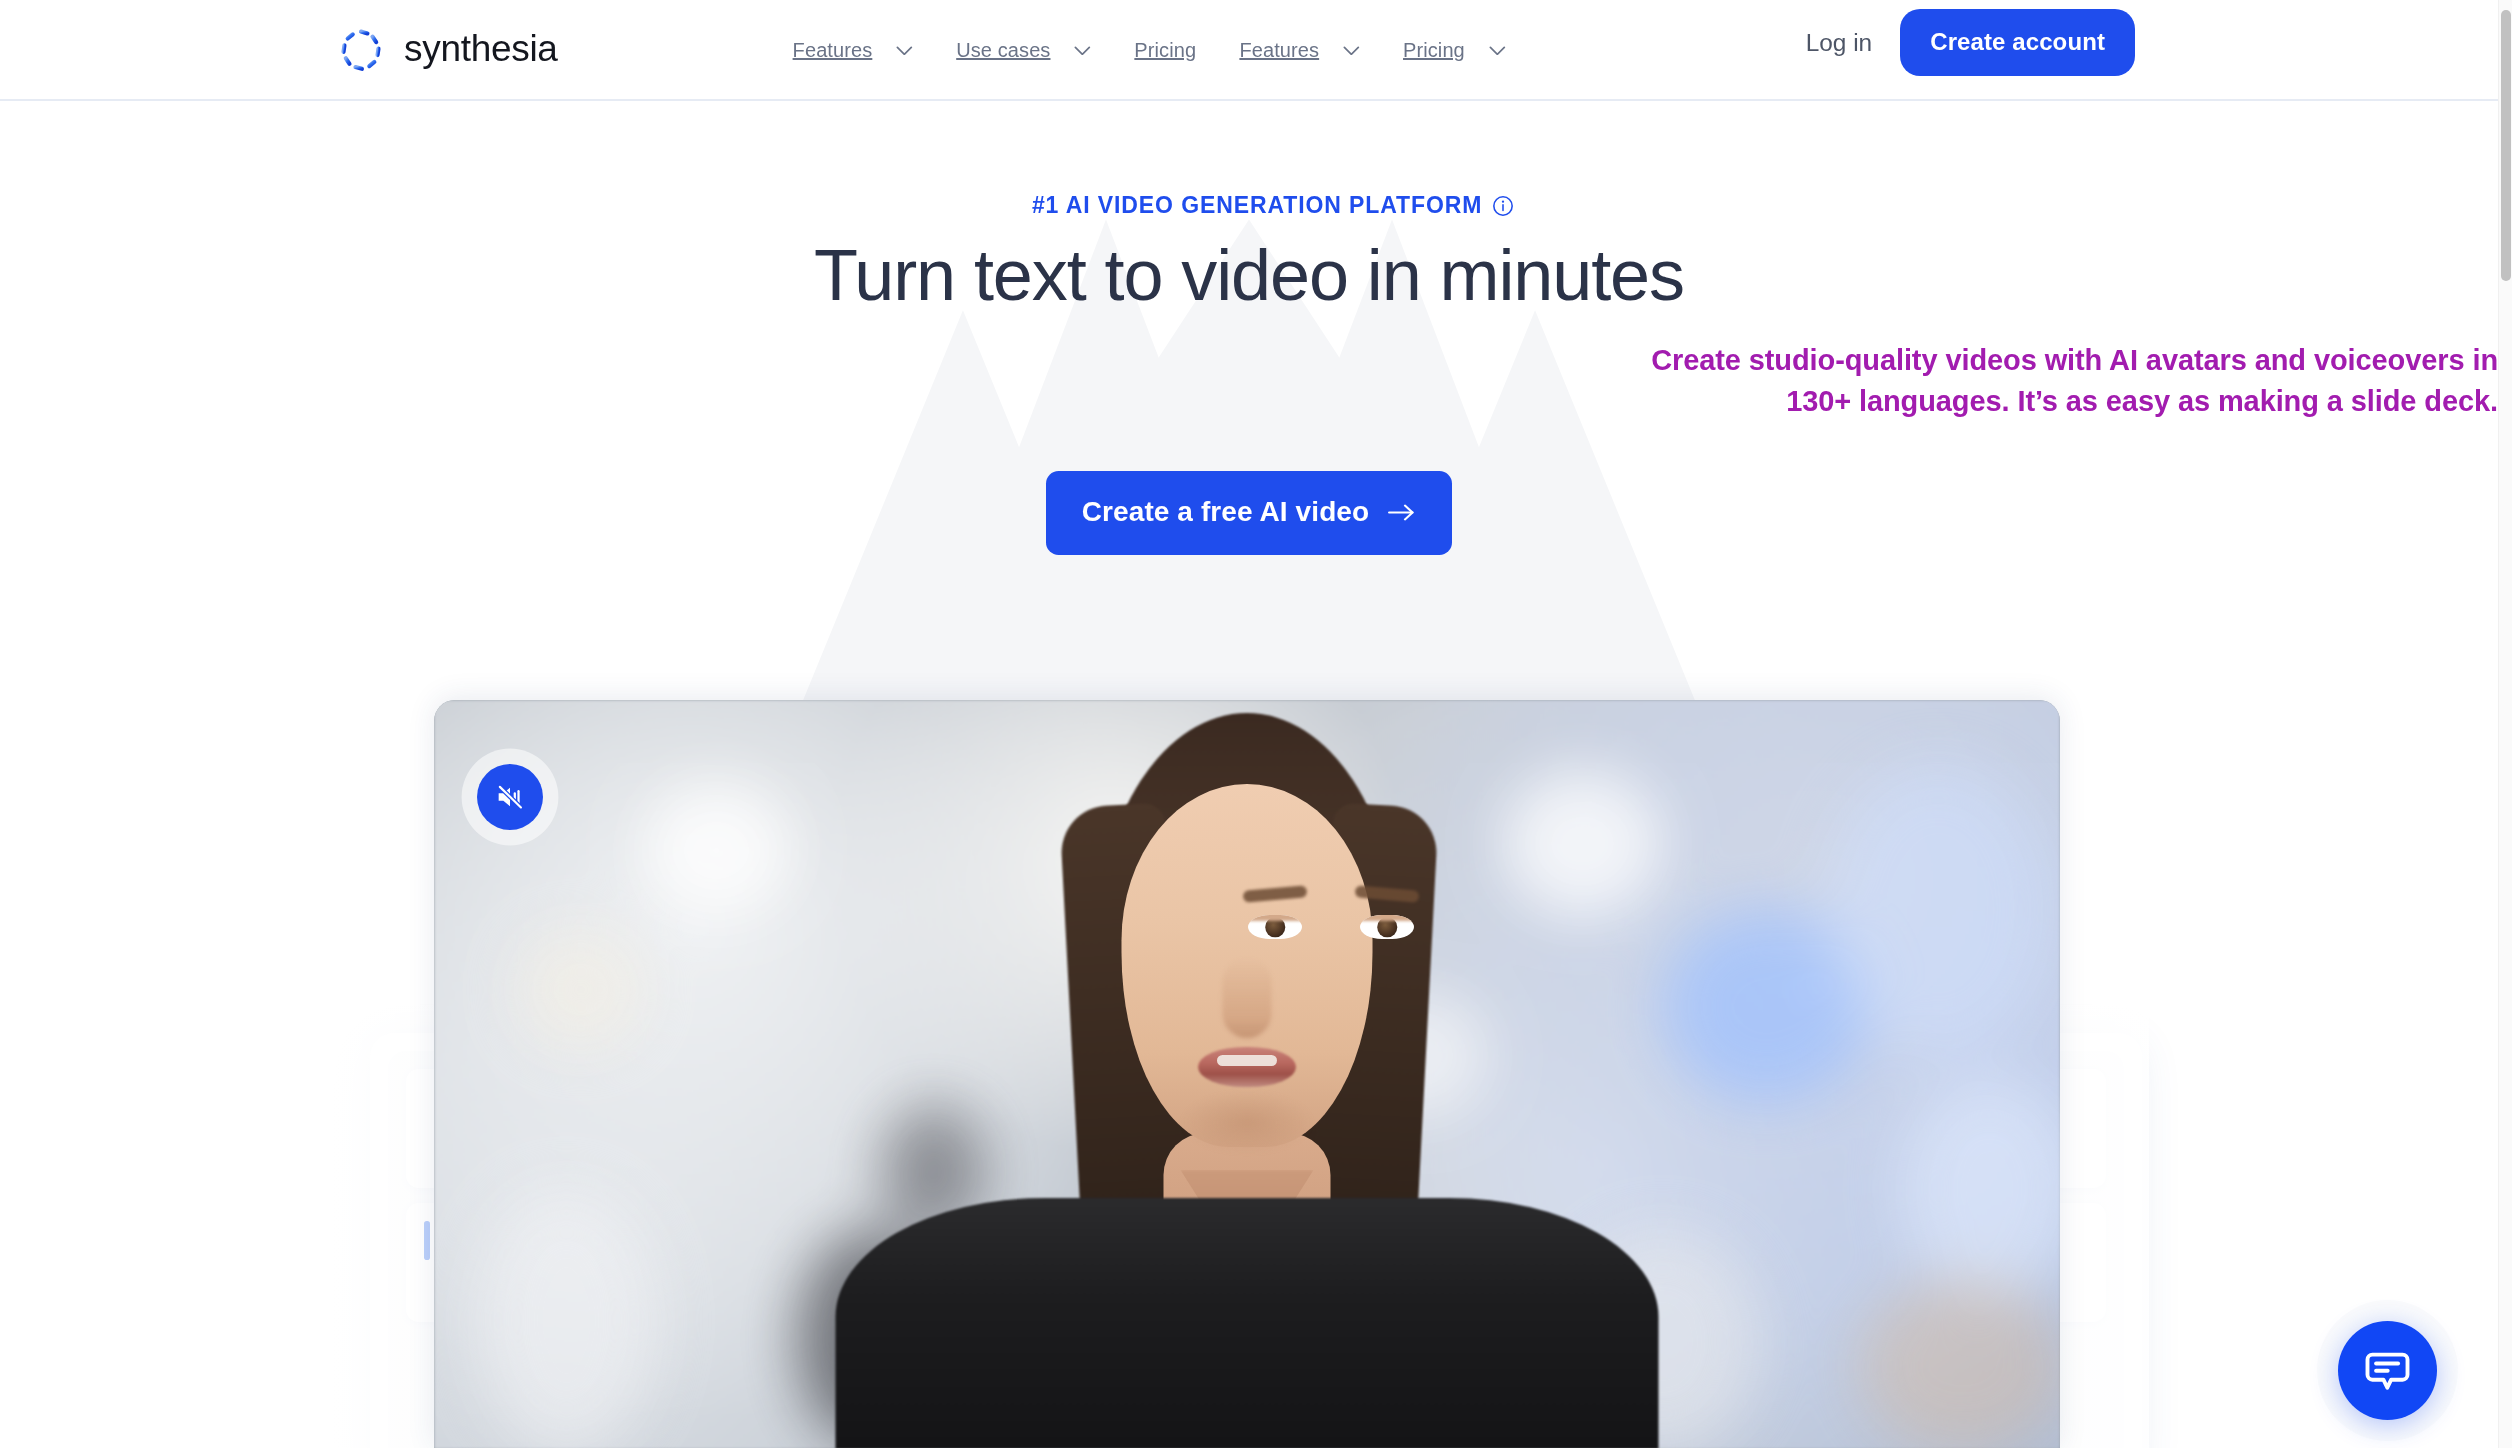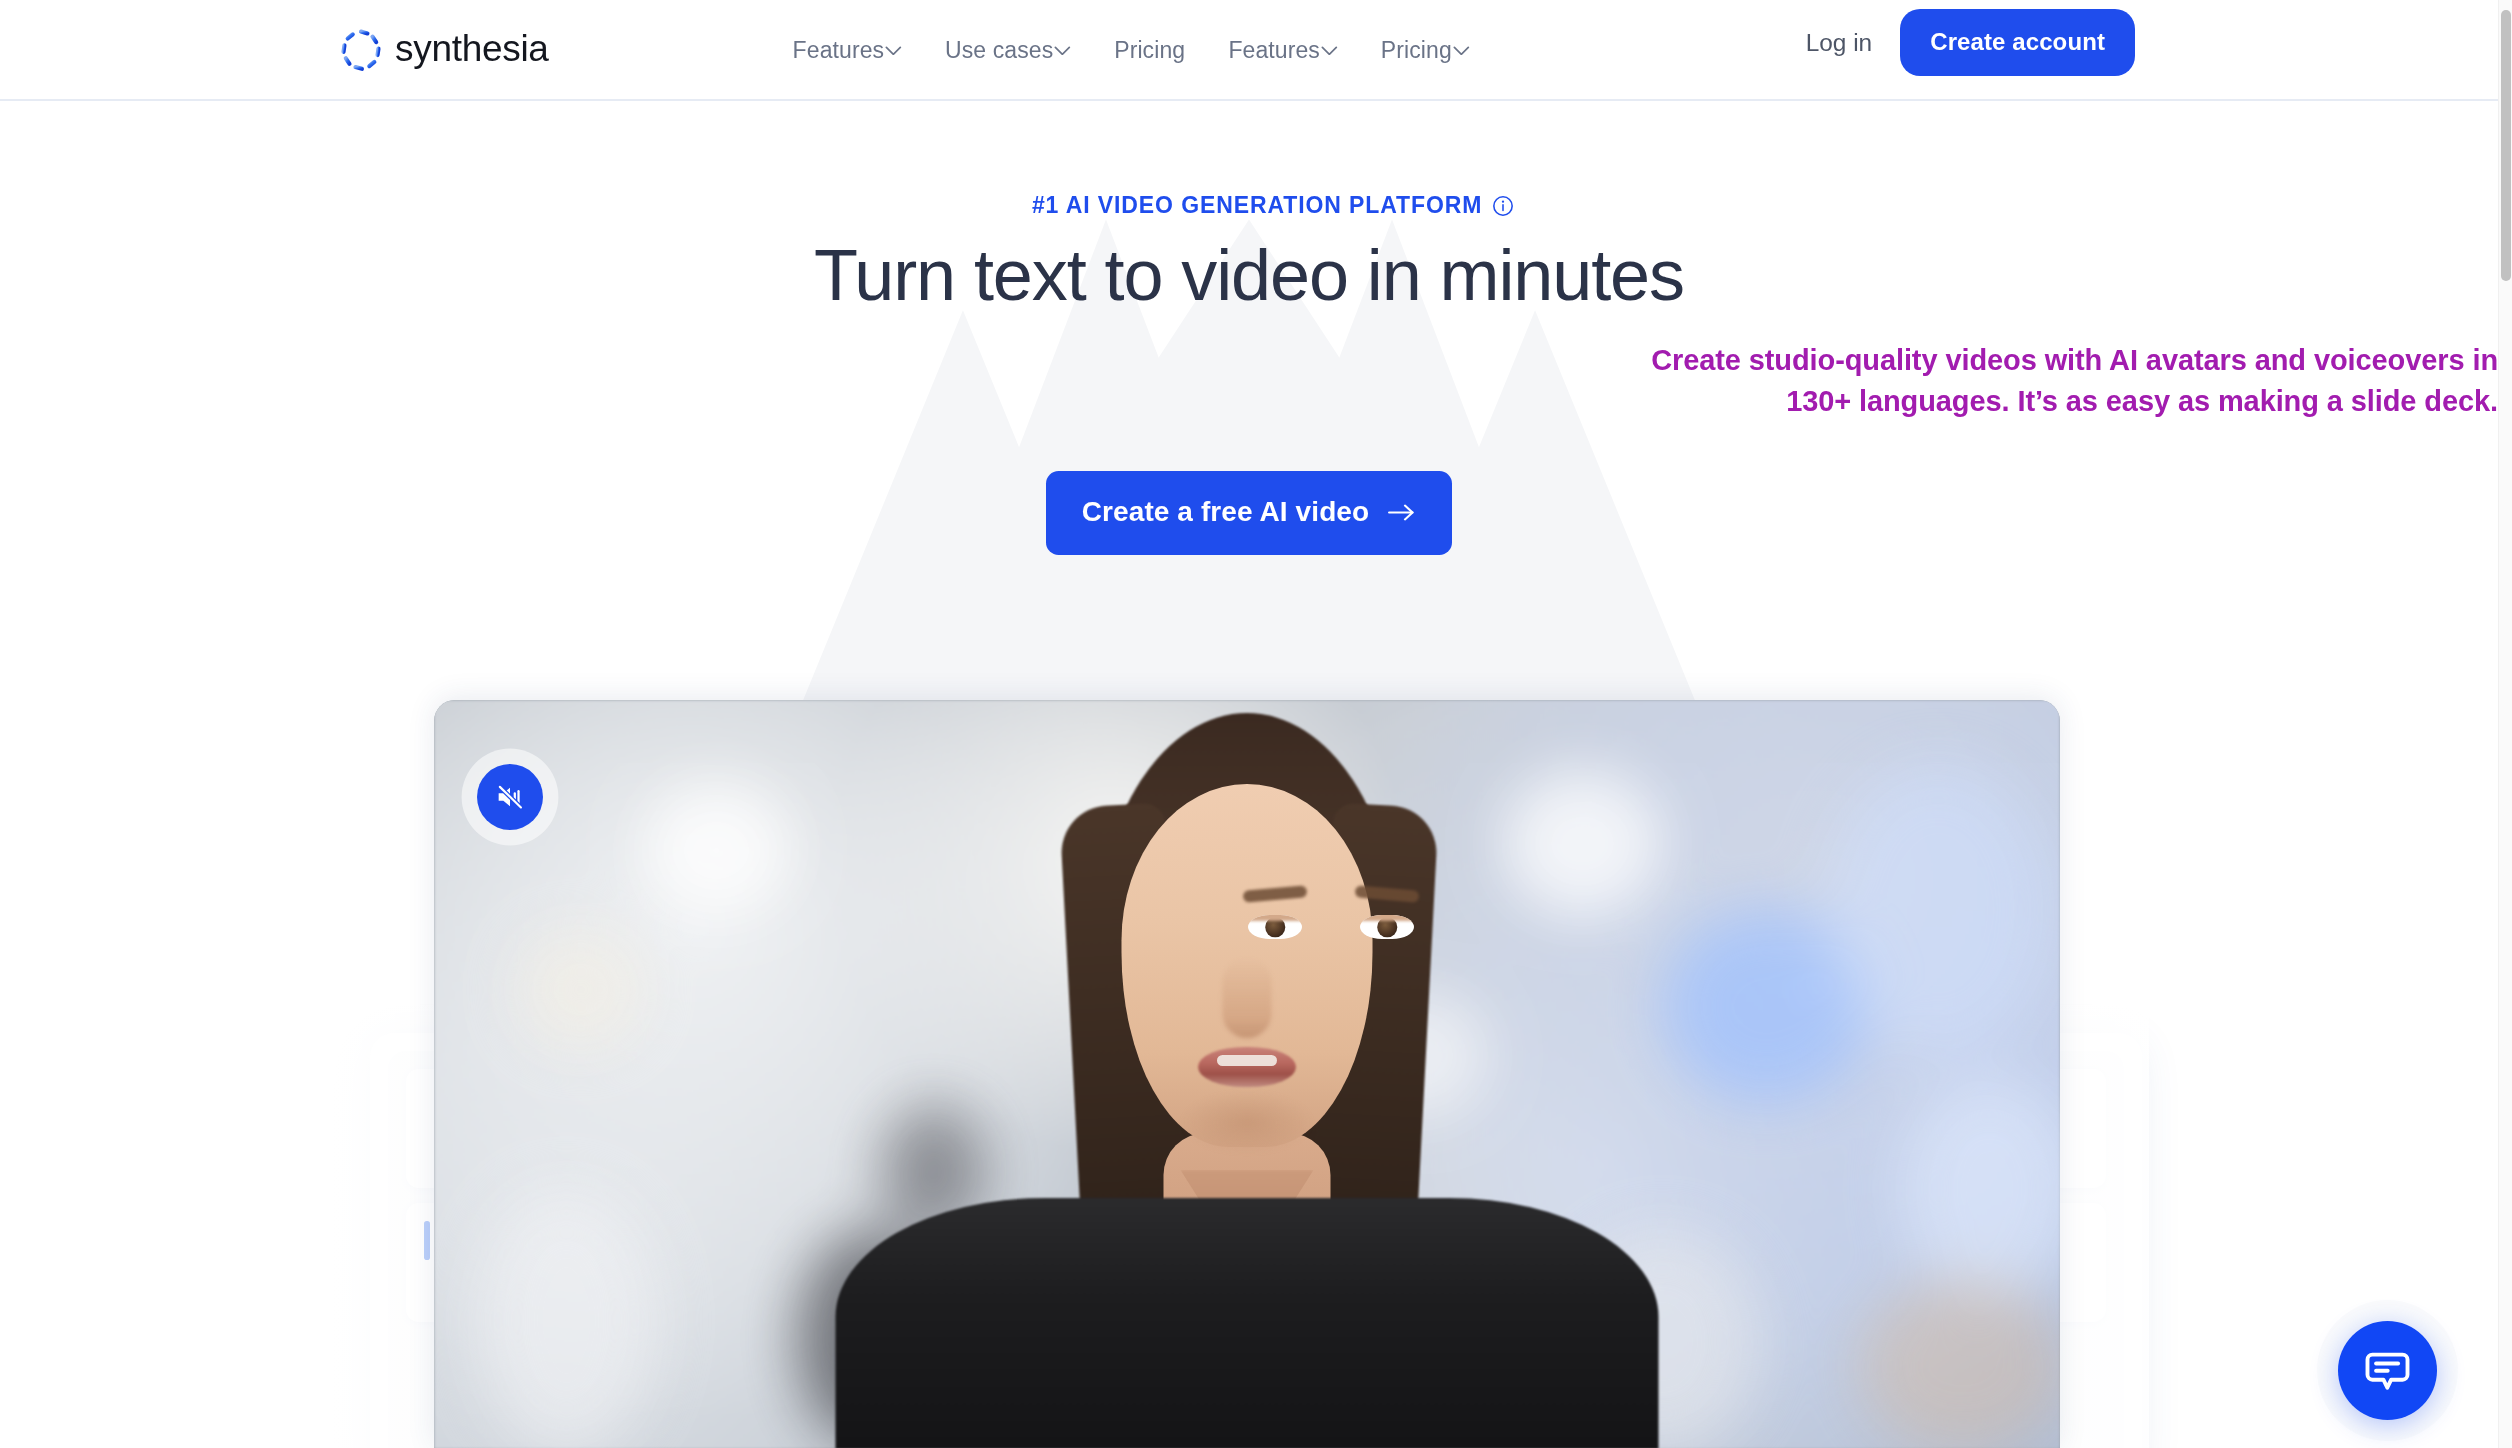--- a/index.html
+++ b/index.html
@@ -38,21 +38,21 @@
     align-items: center;
     z-index: 60;
   }
 
   .brand {
     position: absolute;
     left: 338px;
     top: 26.5px;
     display: flex;
     align-items: center;
-    gap: 11px;
+    gap: 20px;
     cursor: pointer;
   }
   .brand-mark { width: 46px; height: 46px; display:block; }
   .brand-word {
     font-size: 37px;
     letter-spacing: -0.3px;
     color: #14171f;
     font-weight: 400;
     line-height: 1;
     padding-bottom: 2.8px;
@@ -63,27 +63,28 @@
     left: 771px;
     top: 0;
     height: 101px;
     display: flex;
     align-items: center;
     gap: 0px;
   }
   .nav-item {
     display: flex;
     align-items: center;
-    gap: 1px;
-    font-size: 23px;
+    gap: 24px;
+    font-size: 20px;
     color: #6a7387;
     padding: 0 21.6px;
     cursor: pointer;
     white-space: nowrap;
     letter-spacing: 0.1px;
+    text-decoration: underline;
   }
   .chev { display: block; width: 16.7px; height: 9.8px; }
 
   .header-right {
     position: absolute;
     right: 363px;
     top: 0;
     height: 85px;
     display: flex;
     align-items: center;

